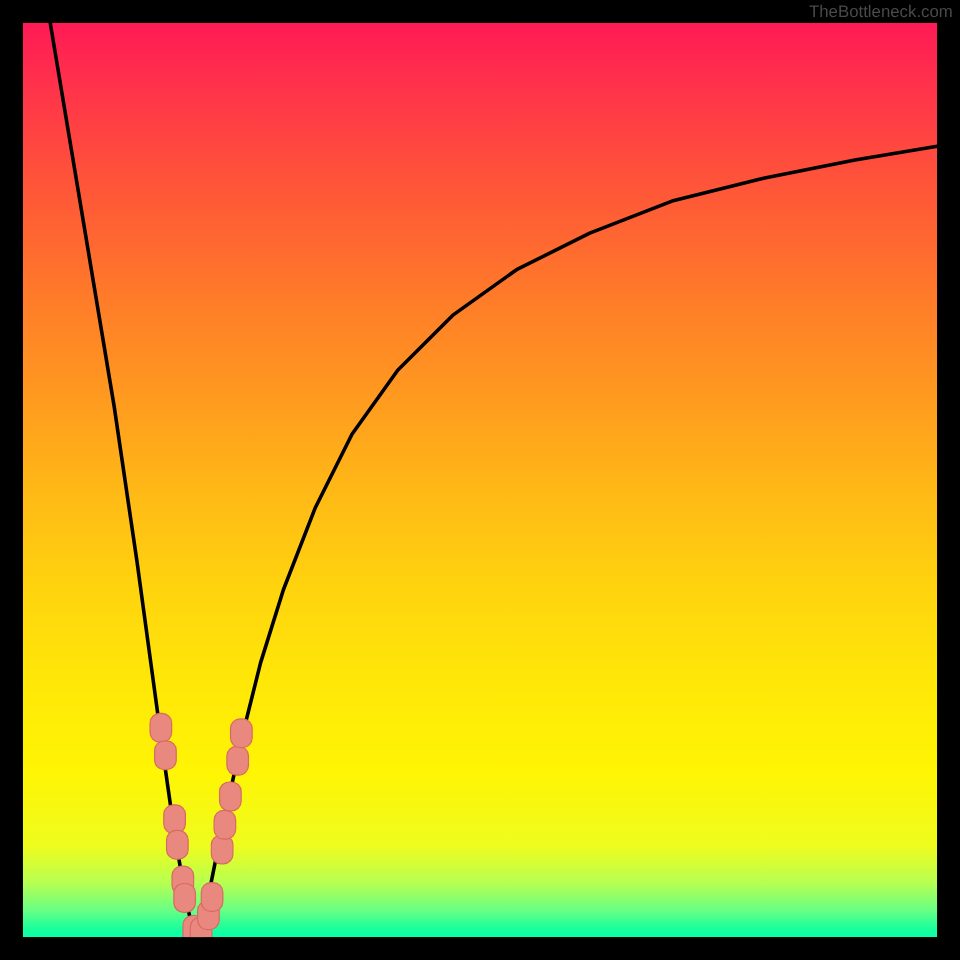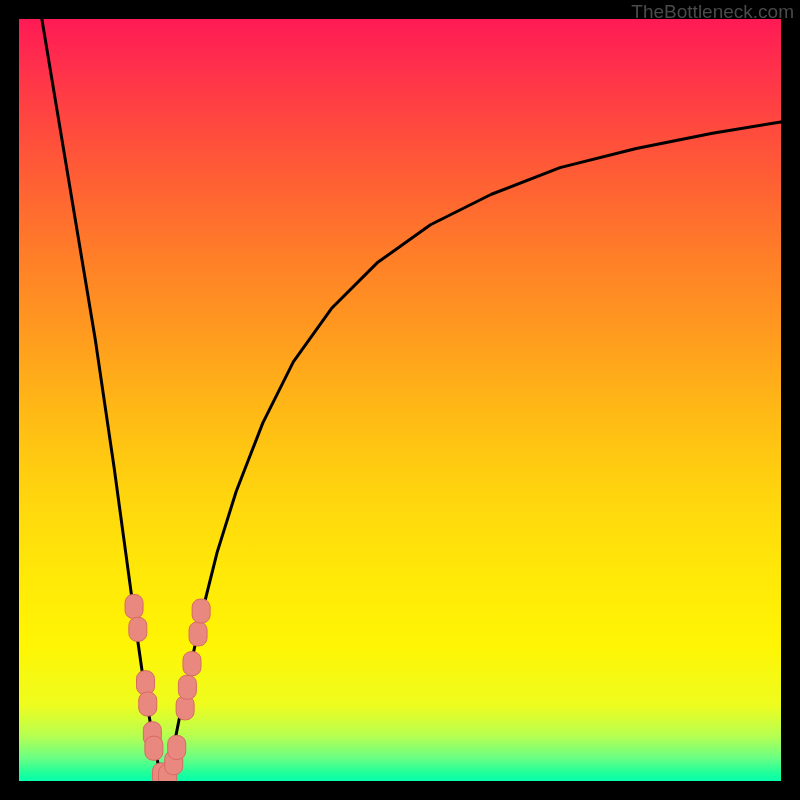--- a/index.html
+++ b/index.html
@@ -48,21 +48,21 @@
   }
   .curve-layer {
     position: absolute;
     inset: 0;
   }
   .watermark {
     position: absolute;
     top: 1px;
     right: 6px;
     color: #4a4a4a;
-    font-size: 19px;
+    font-size: 14px;
     font-weight: 400;
     letter-spacing: 0px;
     user-select: none;
   }
 </style>
 </head>
 <body>
 
 <div class="frame">
   <div class="plot-area">

